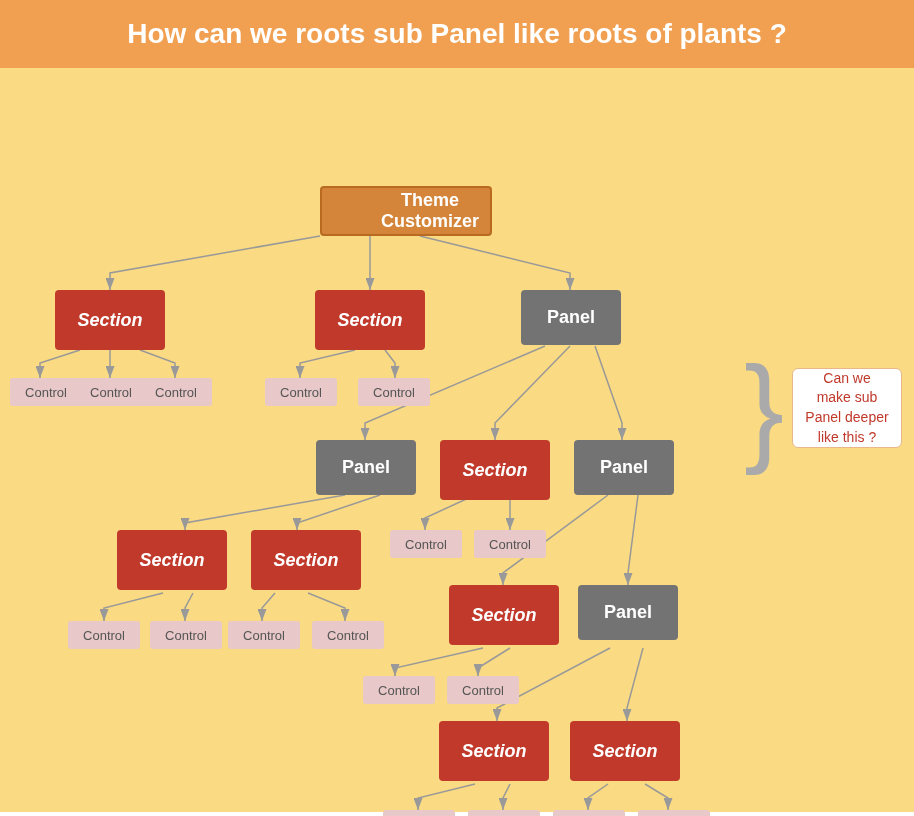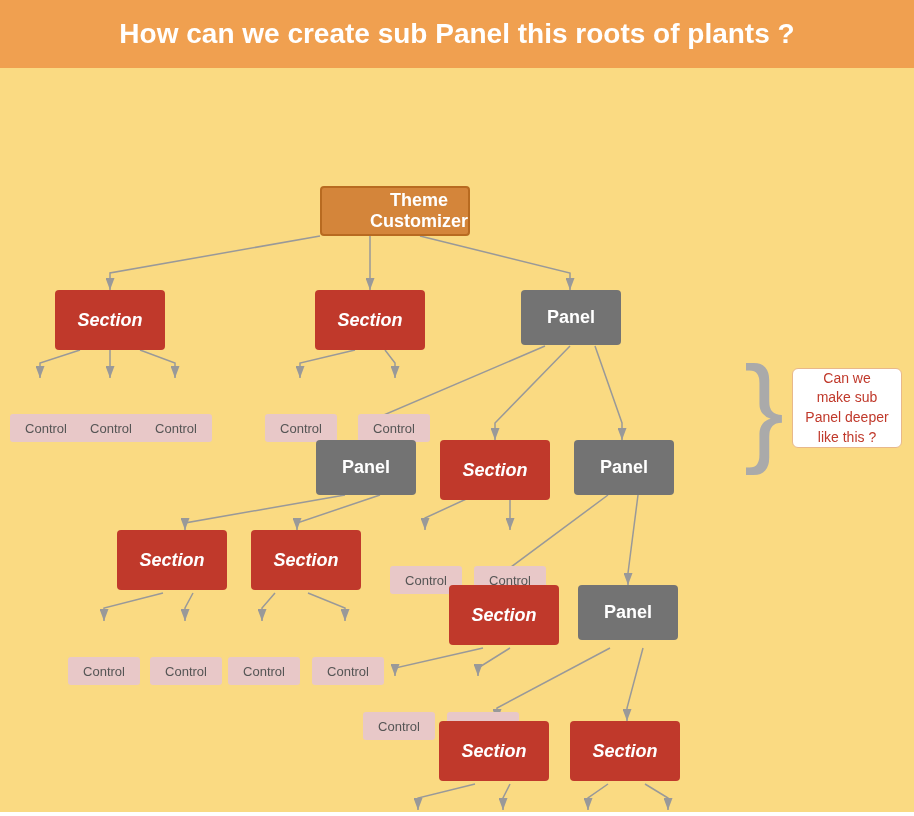--- a/index.html
+++ b/index.html
@@ -56,21 +56,20 @@
       height: 55px;
     }
     .node-control {
       background-color: #E8C8C8;
       width: 72px;
       height: 28px;
       color: #555;
       font-size: 13px;
       font-weight: normal;
       border-radius: 3px;
-      margin-top: 36px;
     }
     
     .connectors {
       position: absolute;
       top: 0; left: 0;
       width: 100%;
       height: 100%;
       pointer-events: none;
     }
     .connector-line {
@@ -103,21 +102,21 @@
       color: #C0392B;
       font-size: 14px;
       text-align: center;
       line-height: 1.4;
     }
   </style>
 </head>
 <body>
 
 <div class="header">
-  <h1>How can we create sub Panel this roots of plants ?</h1>
+  <h1>How can we roots sub Panel like roots of plants ?</h1>
 </div>
 
 <div class="main">
 
   <svg class="connectors">
     <defs>
       <marker id="arrowhead" markerWidth="8" markerHeight="6" refX="8" refY="3" orient="auto">
         <polygon points="0 0, 8 3, 0 6" fill="#999"></polygon>
       </marker>
     </defs>
@@ -166,21 +165,21 @@
     <path class="connector-line" d="M 643 580 L 627 640 L 627 653"></path>
 
     <path class="connector-line" d="M 475 716 L 418 730 L 418 742"></path>
     <path class="connector-line" d="M 510 716 L 503 730 L 503 742"></path>
 
     <path class="connector-line" d="M 608 716 L 588 730 L 588 742"></path>
     <path class="connector-line" d="M 645 716 L 668 730 L 668 742"></path>
 
   </svg>
 
-  <div class="node node-root" style="left: 320px; top: 118px; width: 150px; height: 50px; padding-left: 48px;">
+  <div class="node node-root" style="left: 320px; top: 118px; width: 172px; height: 50px; padding-left: 48px;">
     <span>Theme Customizer</span>
   </div>
 
   <div class="node node-section" style="left: 55px; top: 222px; width: 110px; height: 60px;">
     <span>Section</span>
   </div>
 
   <div class="node node-section" style="left: 315px; top: 222px; width: 110px; height: 60px;">
     <span>Section</span>
   </div>

